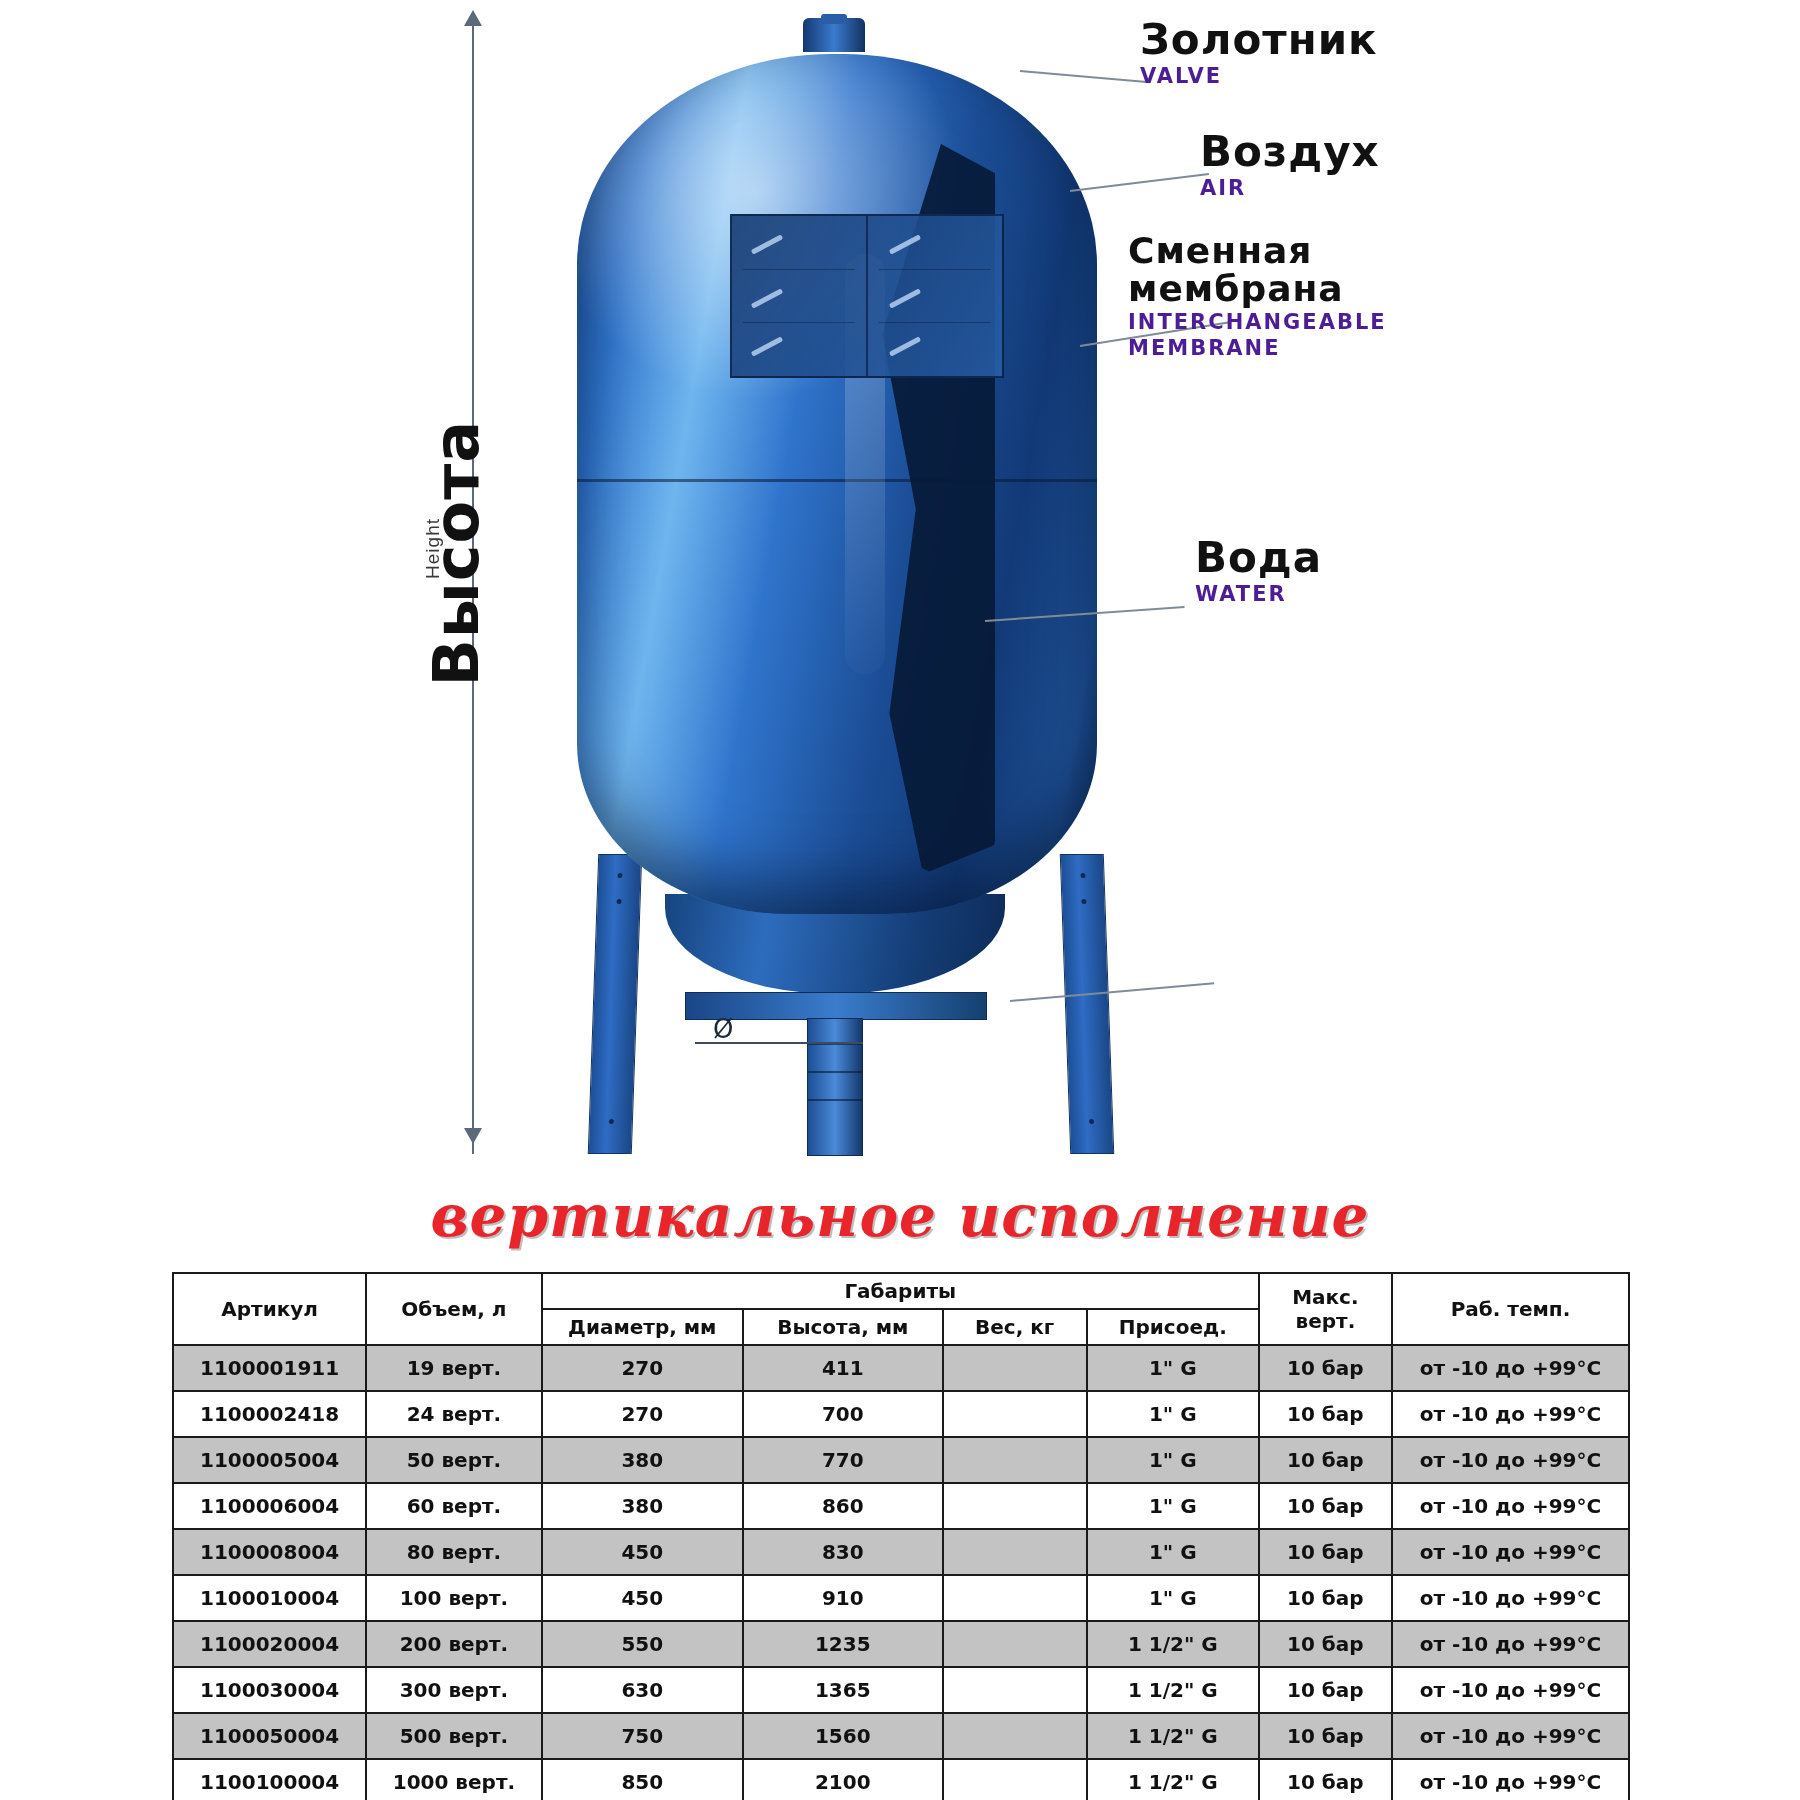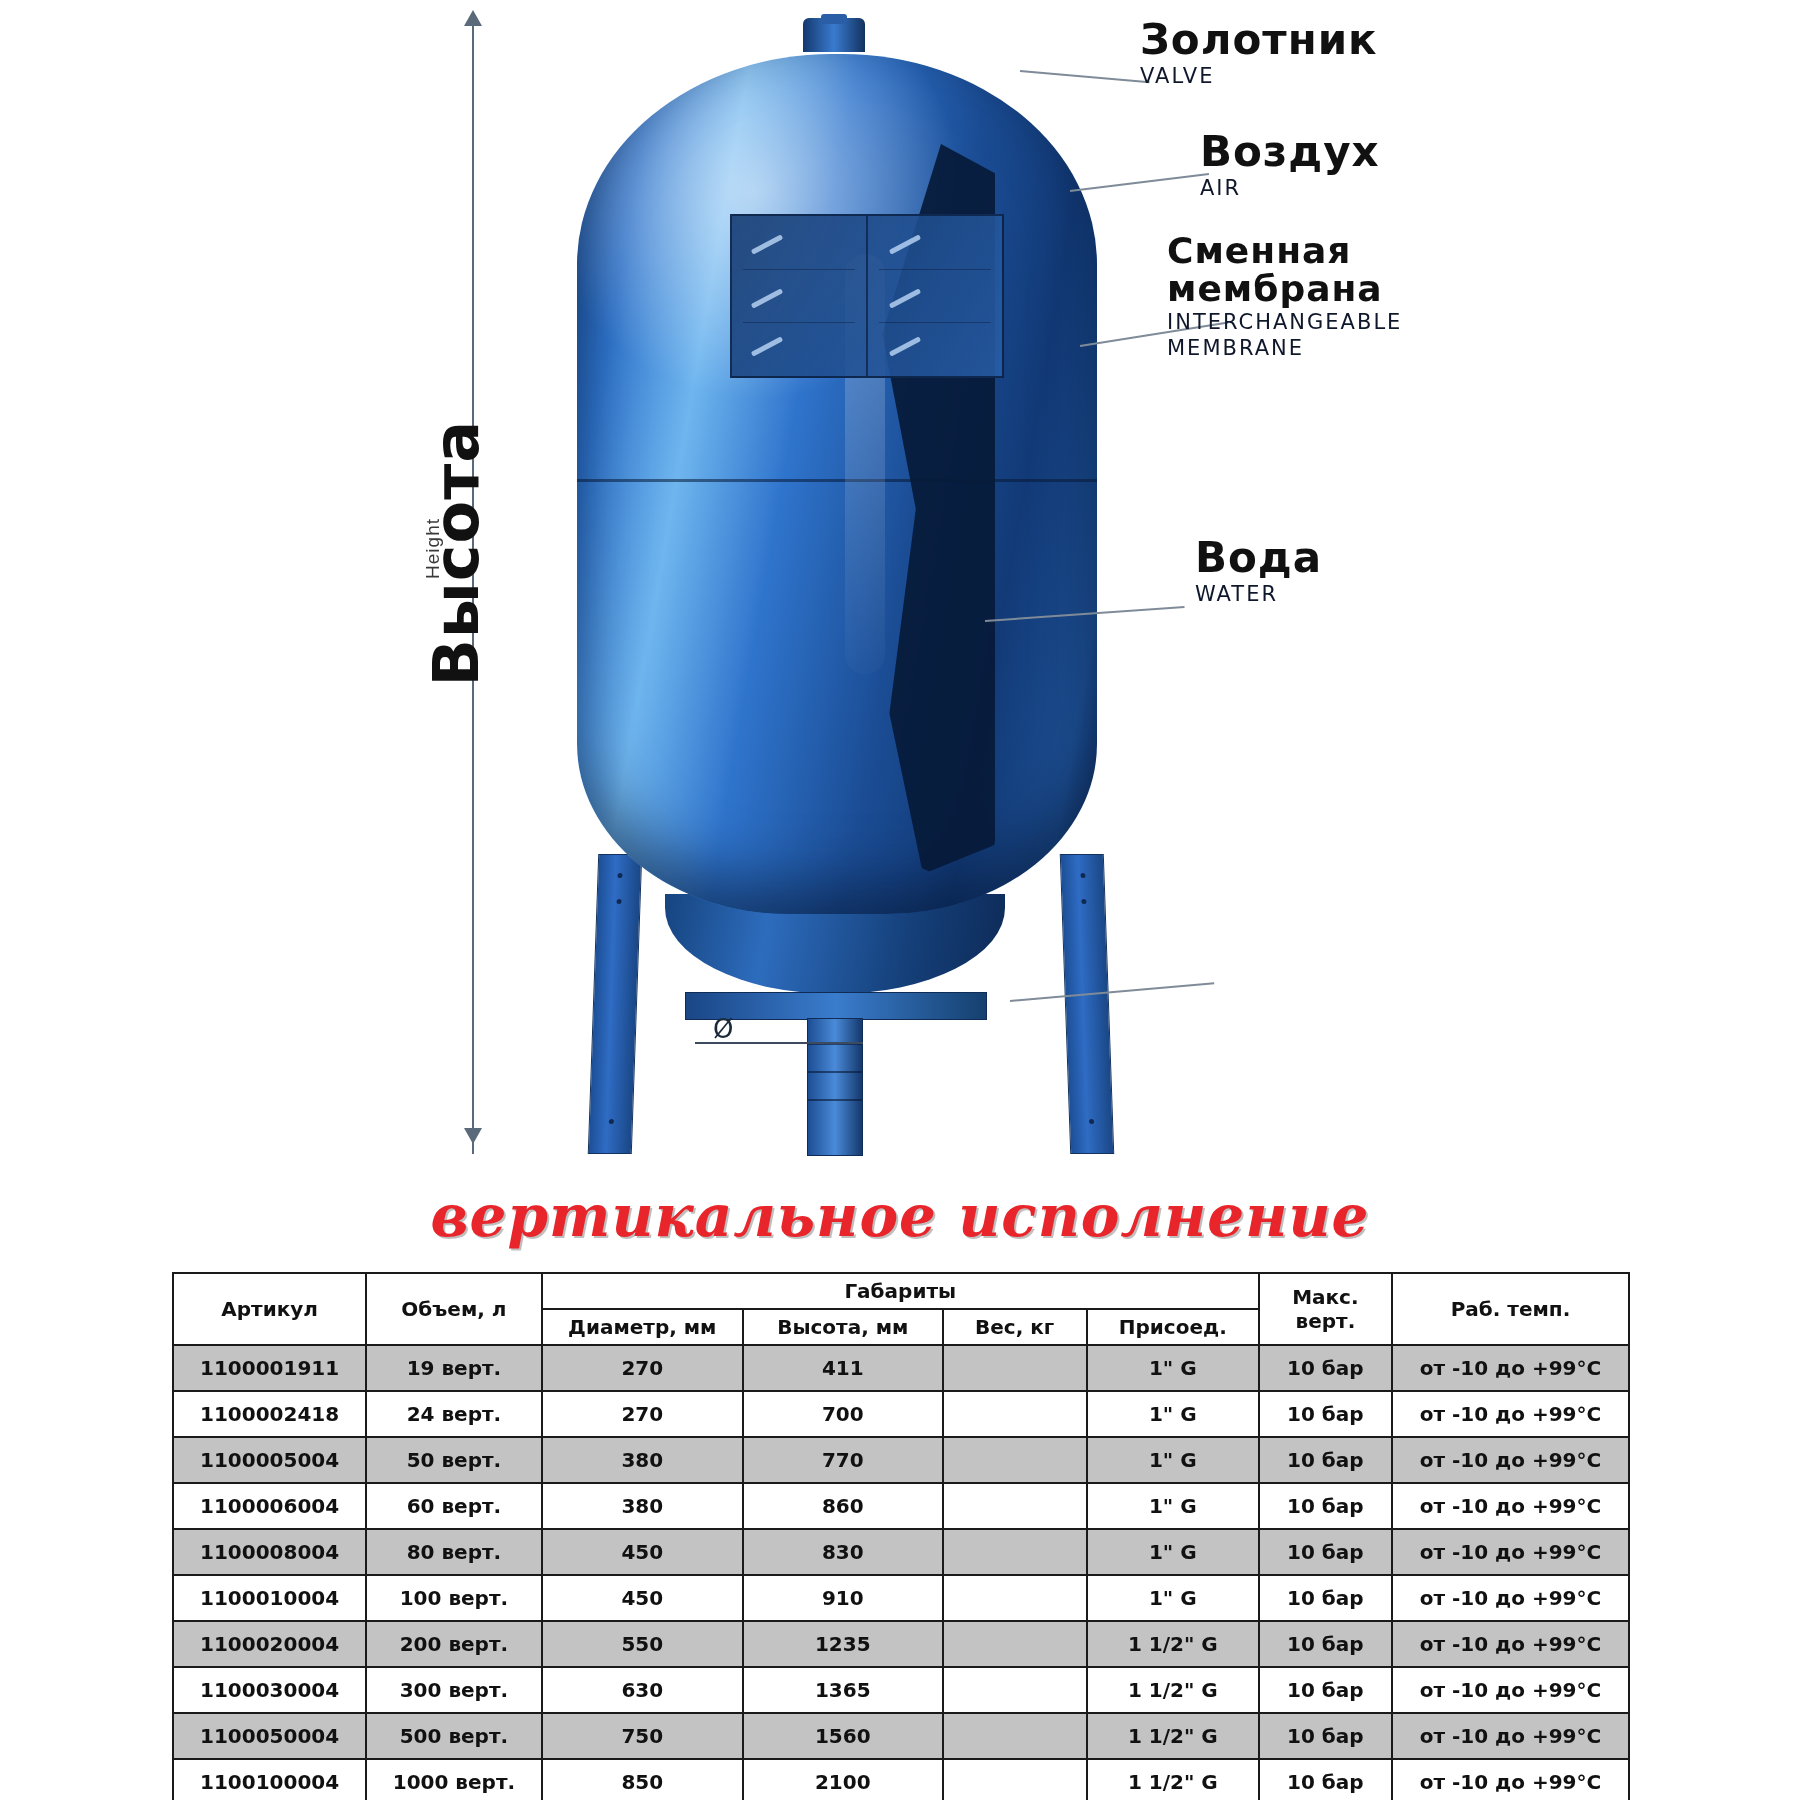--- a/index.html
+++ b/index.html
@@ -258,23 +258,24 @@
     letter-spacing: 1px;
     text-shadow: 0 1px 0 #fff;
     line-height: 1.05;
   }
   .callout .ru.big {
     font-size: 42px;
   }
   .callout .en {
     font-size: 21px;
     letter-spacing: 2px;
-    color: #0f172a;
+    color: #4c1d95;
     line-height: 1.15;
     margin-top: 2px;
+    font-weight: bold;
   }
   .lead {
     position: absolute;
     height: 2px;
     background: #7f8b98;
     transform-origin: left center;
   }
 
   
   #red-title {
@@ -405,21 +406,21 @@
   <div class="callout" style="left:1140px; top:18px;">
     <div class="ru big">Золотник</div>
     <div class="en">VALVE</div>
   </div>
 
   <div class="callout" style="left:1200px; top:130px;">
     <div class="ru big">Воздух</div>
     <div class="en">AIR</div>
   </div>
 
-  <div class="callout" style="left:1167px; top:232px;">
+  <div class="callout" style="left:1128px; top:232px;">
     <div class="ru">Сменная</div>
     <div class="ru">мембрана</div>
     <div class="en">INTERCHANGEABLE</div>
     <div class="en">MEMBRANE</div>
   </div>
 
   <div class="callout" style="left:1195px; top:528px;margin-top:8px;">
     <div class="ru big">Вода</div>
     <div class="en">WATER</div>
   </div>

